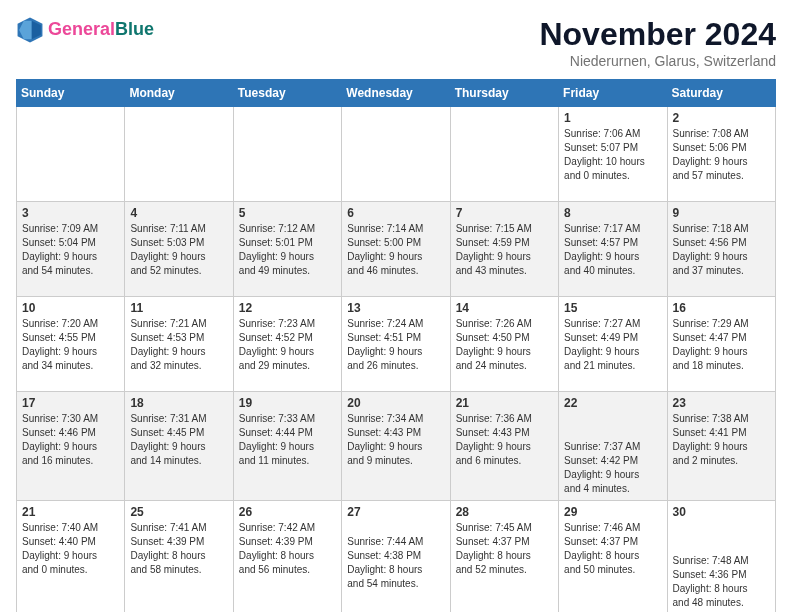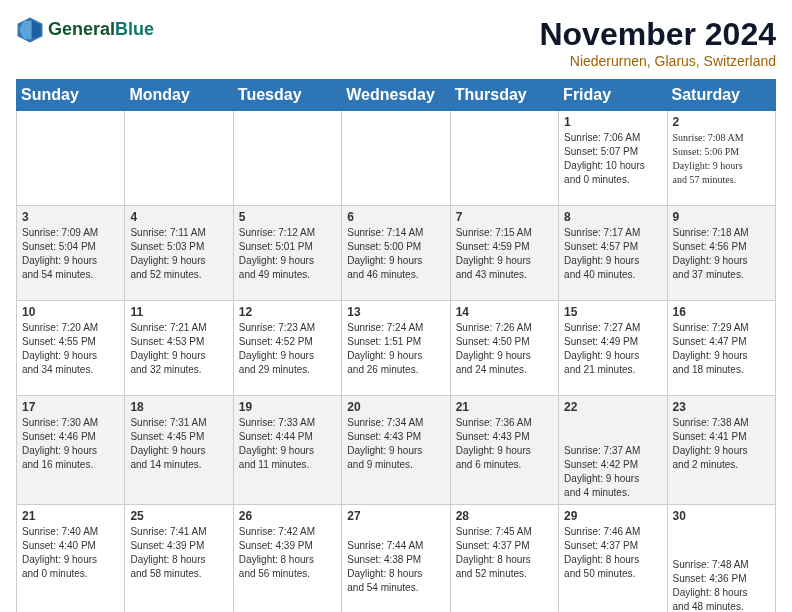--- a/index.html
+++ b/index.html
@@ -17,21 +17,21 @@
       margin-bottom: 10px;
     }
     .logo {
       display: flex;
       align-items: center;
       gap: 4px;
     }
     .logo-text-general {
       font-size: 18px;
       font-weight: bold;
-      color: #14532d;
+      color: #ec4899;
       line-height: 1.1;
     }
     .logo-text-blue {
       font-size: 18px;
       font-weight: bold;
       color: #0f766e;
       line-height: 1.1;
     }
     .logo-icon {
       width: 28px;
@@ -40,31 +40,31 @@
     .title-area {
       text-align: right;
     }
     .month-title {
       font-size: 32px;
       font-weight: bold;
       color: #0f172a;
     }
     .subtitle {
       font-size: 14px;
-      color: #a16207;
+      color: #737373;
     }
     table {
       width: 100%;
       border-collapse: collapse;
       table-layout: fixed;
     }
     thead tr th {
       background: #2e75b6;
       color: #fff;
-      font-size: 16px;
+      font-size: 12px;
       font-weight: bold;
       padding: 6px 4px;
       text-align: left;
       border: 1px solid #2e75b6;
     }
     tbody tr td {
       border: 1px solid #ccc;
       vertical-align: top;
       padding: 4px 5px;
       font-size: 10px;
@@ -131,21 +131,21 @@
         <td></td>
         <td>
           <span class="day-number">1</span>
           <div class="day-info" style="white-space: pre-line;">Sunrise: 7:06 AM
 Sunset: 5:07 PM
 Daylight: 10 hours
 and 0 minutes.</div>
         </td>
         <td>
           <span class="day-number">2</span>
-          <div class="day-info" style="white-space: pre-line; font-family: Liberation Serif, serif;">Sunrise: 7:08 AM
+          <div class="day-info" style="white-space: pre-line;">Sunrise: 7:08 AM
 Sunset: 5:06 PM
 Daylight: 9 hours
 and 57 minutes.</div>
         </td>
       </tr>
       <tr>
         <td>
           <span class="day-number">3</span>
           <div class="day-info" style="white-space: pre-line;">Sunrise: 7:09 AM
 Sunset: 5:04 PM
@@ -213,21 +213,21 @@
         <td>
           <span class="day-number">12</span>
           <div class="day-info" style="white-space: pre-line;">Sunrise: 7:23 AM
 Sunset: 4:52 PM
 Daylight: 9 hours
 and 29 minutes.</div>
         </td>
         <td>
           <span class="day-number">13</span>
           <div class="day-info" style="white-space: pre-line;">Sunrise: 7:24 AM
-Sunset: 1:51 PM
+Sunset: 4:51 PM
 Daylight: 9 hours
 and 26 minutes.</div>
         </td>
         <td>
           <span class="day-number">14</span>
           <div class="day-info" style="white-space: pre-line;">Sunrise: 7:26 AM
 Sunset: 4:50 PM
 Daylight: 9 hours
 and 24 minutes.</div>
         </td>

